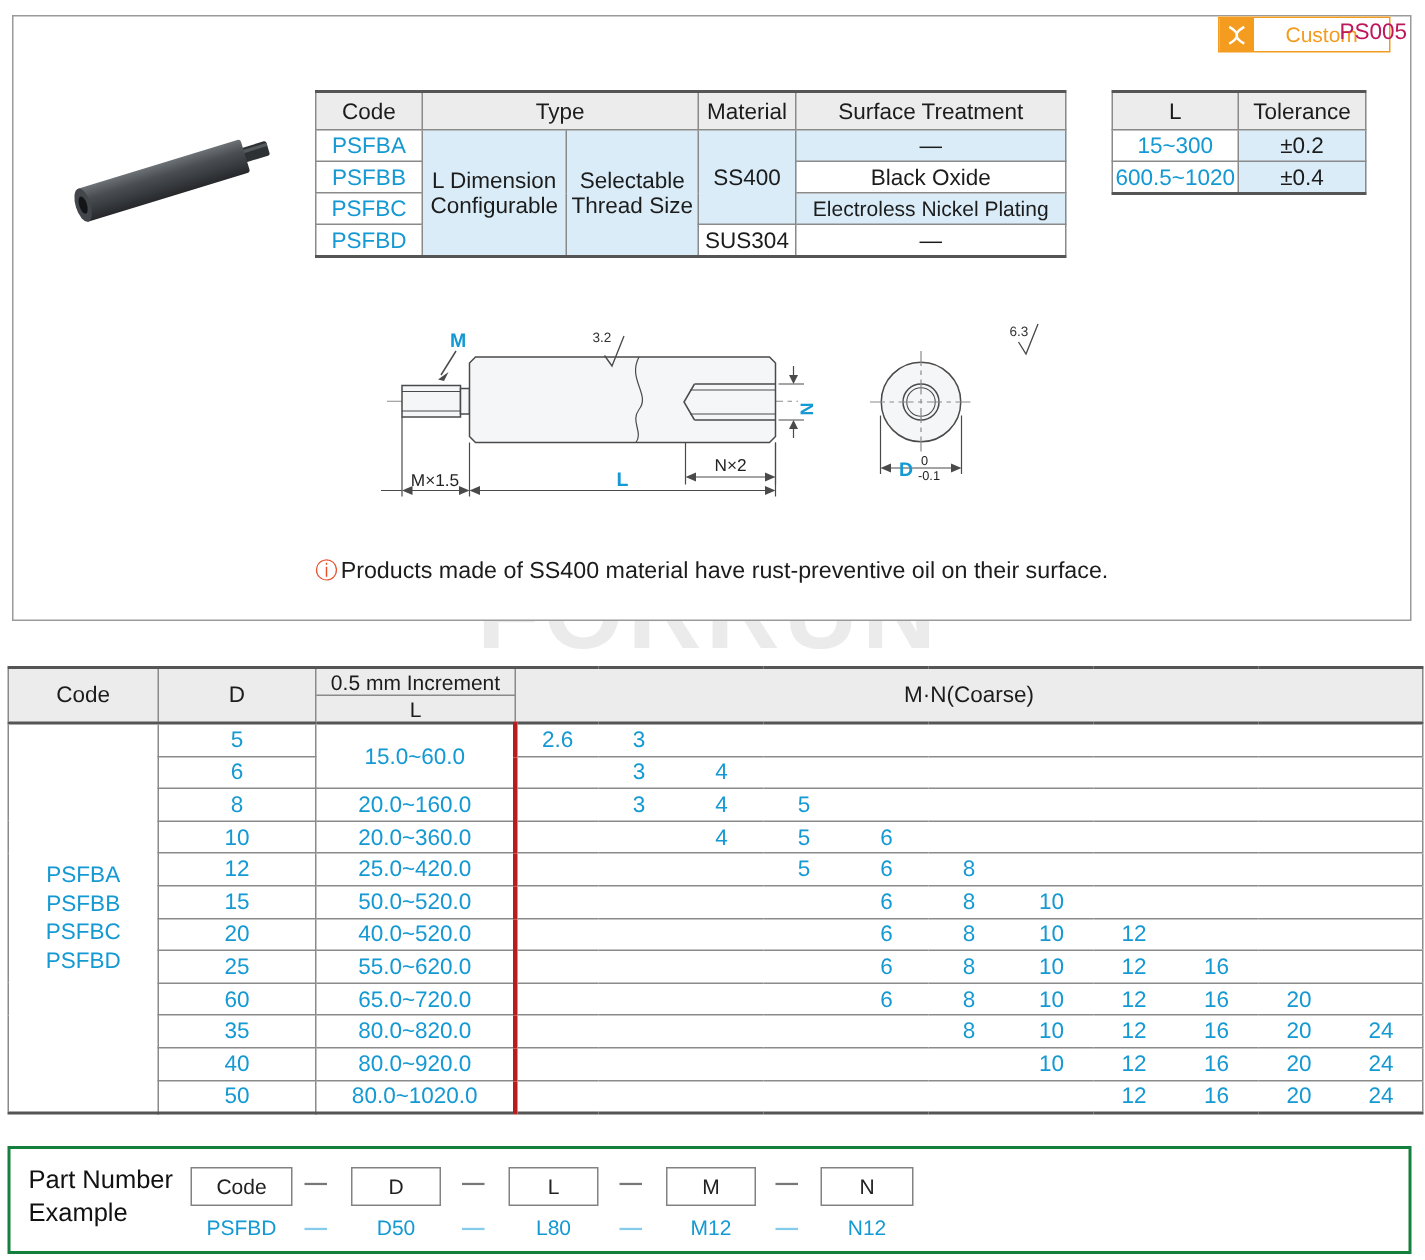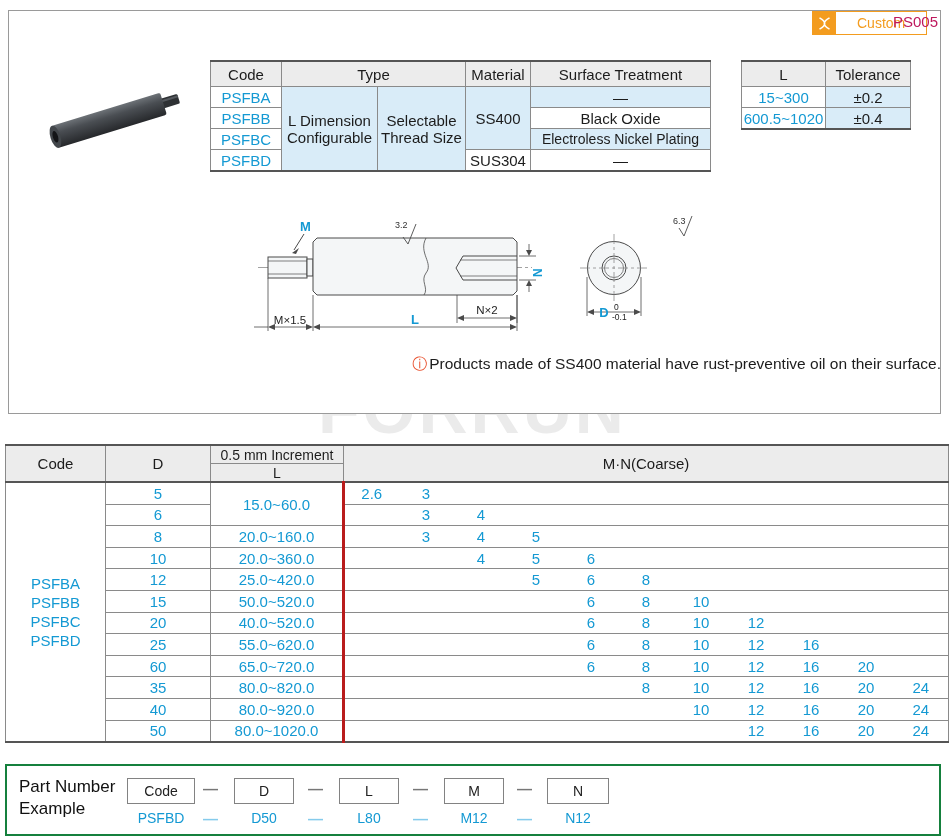--- a/index.html
+++ b/index.html
@@ -22,21 +22,21 @@
   .spec td,.tol td,.dim td{border:1px solid #8a8a8a;text-align:center;padding:0;}
   .spec{left:210px;top:60px;}
   .spec th{height:24px;}
   .spec td{height:20px;}
   .spec .sm{font-size:14px;}
   .tol{left:741px;top:60px;}
   .tol th{height:24px;}
   .tol td{height:20px;}
   
   .drawing{left:230px;top:197px;z-index:2;}
-  .note{left:8px;top:355px;width:933px;text-align:right;font-size:15.5px;color:#1c1c1c;z-index:2;}
+  .note{left:8px;top:371px;width:933px;text-align:center;font-size:15.5px;color:#1c1c1c;z-index:2;}
   .note-icon{color:#e8502e;margin-right:2px;font-size:15px;}
   
   .watermark{left:318px;top:374px;font-size:68px;font-weight:800;letter-spacing:3px;
     color:rgba(110,110,110,0.14);z-index:0;line-height:70px;}
   
   .dim{left:5px;top:444px;width:943px;}
   .dim th{font-size:15px;}
   .dim th.sub{font-size:14px;height:17px;}
   .dim .hb{border-bottom:2px solid #555;}
   .dim td{height:20.6px;font-size:15px;}

